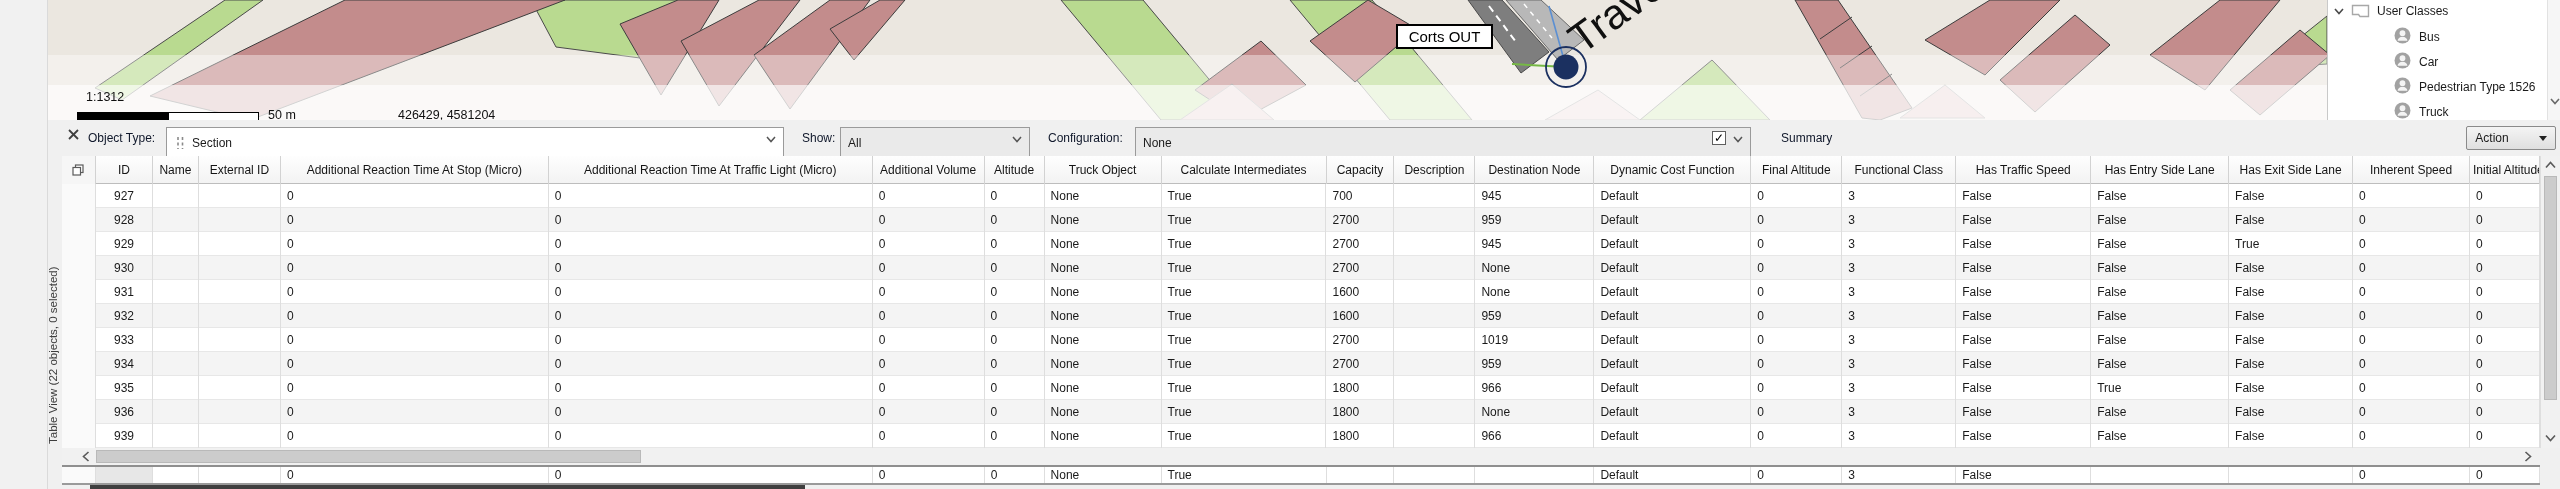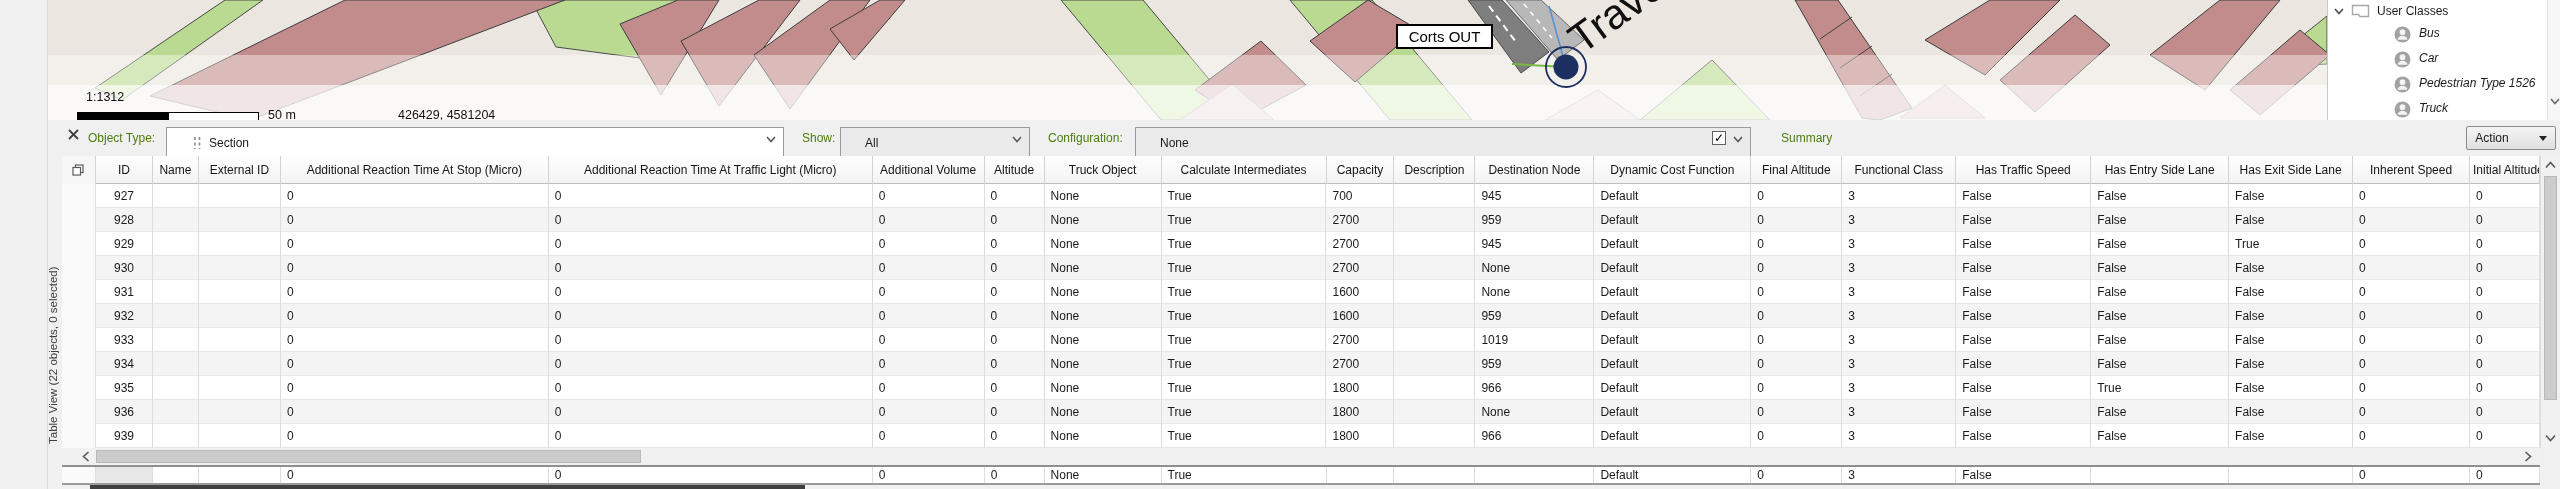--- a/index.html
+++ b/index.html
@@ -21,31 +21,31 @@
 
   
   .left-strip{left:0;top:0;width:48px;height:489px;background:#f1f1f1;border-right:1px solid #dadada;}
   .title-strip{left:48px;top:156px;width:14px;height:333px;background:#f0f0f0;}
   .dock-title{left:47px;top:444px;transform-origin:0 0;transform:rotate(-90deg);
     font-size:11.5px;color:#3d3d3d;white-space:nowrap;}
 
   
   .tree-panel{left:2327px;top:0;width:233px;height:120px;background:#fff;border-left:1px solid #c9c9c9;overflow:hidden;}
   .tree-root{position:absolute;left:6px;top:2px;height:18px;display:flex;align-items:center;gap:7px;}
-  .tree-item{position:absolute;left:66px;height:18px;display:flex;align-items:flex-start;gap:8px;font-style:italic;}
+  .tree-item{position:absolute;left:66px;height:18px;display:flex;align-items:flex-end;gap:8px;}
   .tree-item:nth-of-type(1){top:26px;} .tree-item:nth-of-type(2){top:51px;}
   .tree-item:nth-of-type(3){top:76px;} .tree-item:nth-of-type(4){top:101px;}
   .tree-scroll{position:absolute;right:0;top:0;width:13px;height:120px;background:#f6f6f6;border-left:1px solid #e2e2e2;}
   .tree-scroll svg{position:absolute;left:2px;top:98px;}
 
   
   .toolbar{left:48px;top:120px;width:2512px;height:36px;background:#f0f0f0;}
-  .toolbar .lbl{position:absolute;top:11px;color:#4d7c0f;}
+  .toolbar .lbl{position:absolute;top:11px;color:#0f172a;}
   .combo{position:absolute;top:7px;height:31px;border:1px solid #9a9a9a;background:#fff;
-    display:flex;align-items:center;padding:0 24px;gap:6px;}
+    display:flex;align-items:center;padding:0 7px;gap:6px;}
   .combo.gray{background:#eaeaea;}
   .combo .chev{position:absolute;right:7px;top:8px;}
   .checkbox{position:absolute;left:1712px;top:131px;width:14px;height:14px;background:#fff;
     border:1px solid #5f5f5f;font-size:12px;line-height:12px;text-align:center;color:#000;}
   .action-btn{position:absolute;left:2418px;top:6px;width:90px;height:24px;
     background:linear-gradient(#f4f4f4,#dfdfdf);border:1px solid #8a8a8a;border-radius:2px;
     display:flex;align-items:center;justify-content:center;gap:30px;}
   .action-btn .tri{width:0;height:0;border-left:4px solid transparent;border-right:4px solid transparent;border-top:5px solid #222;}
   .close-x{position:absolute;left:20px;top:9px;}
 

